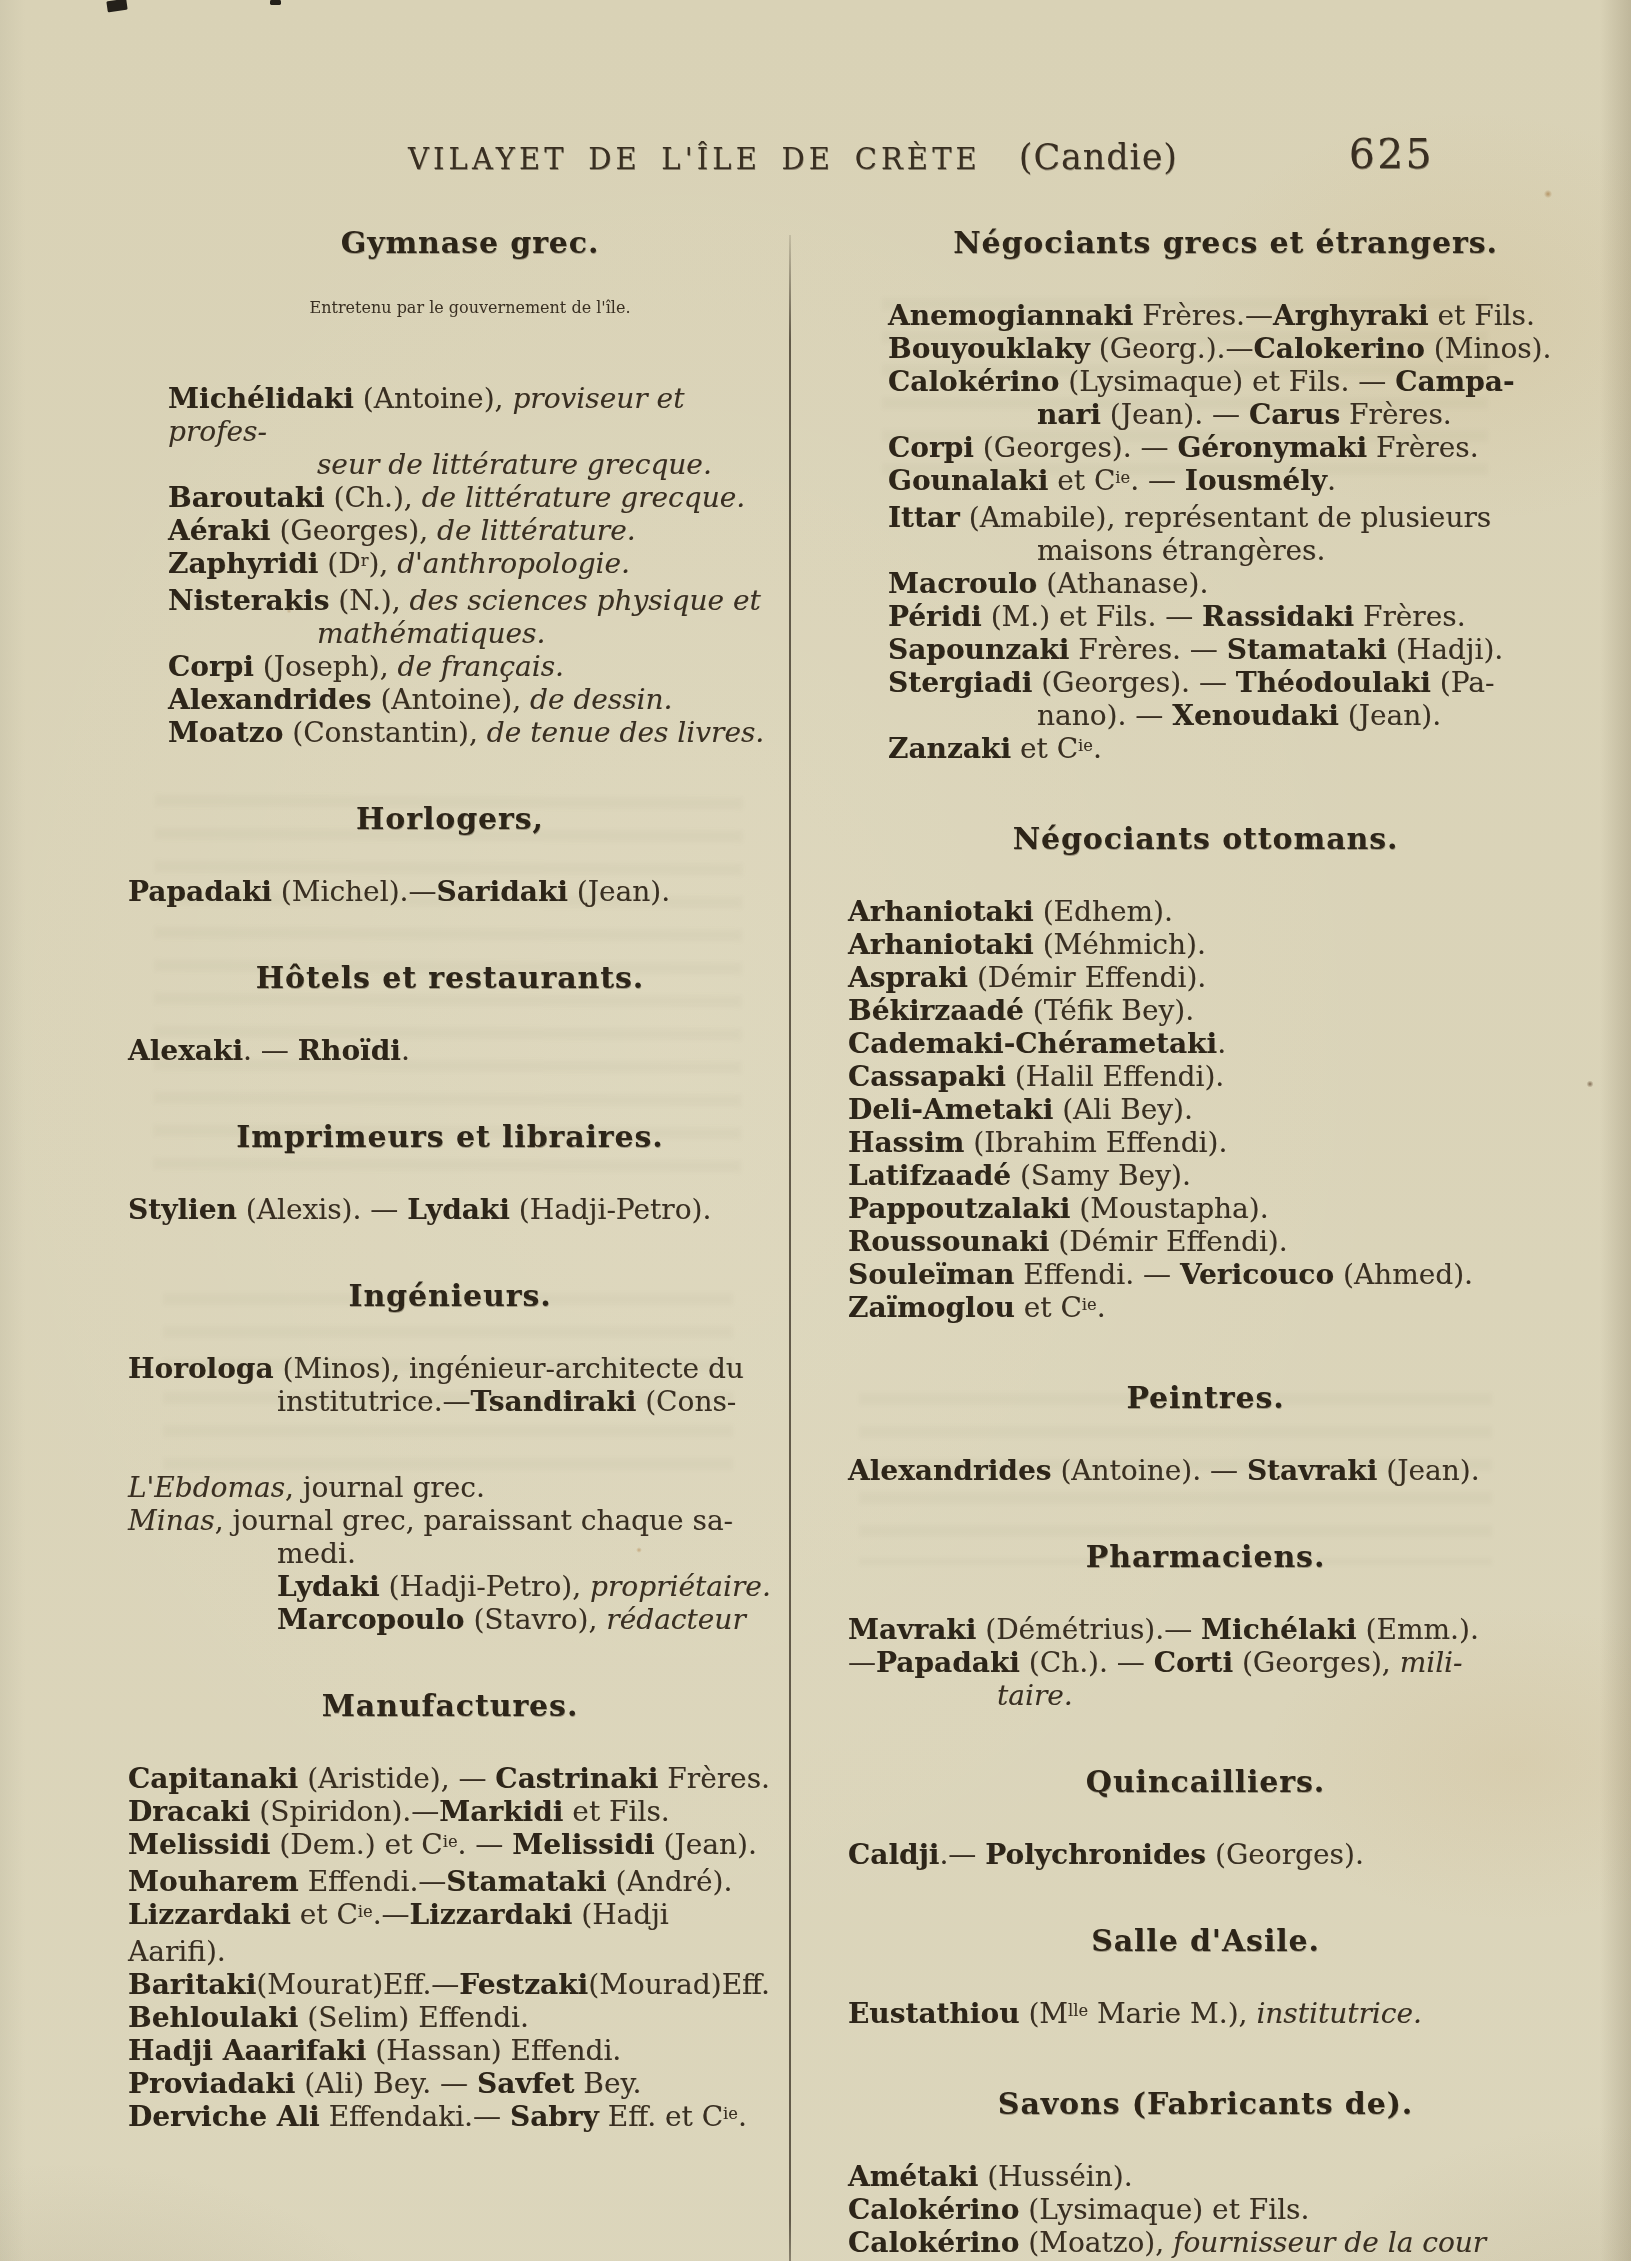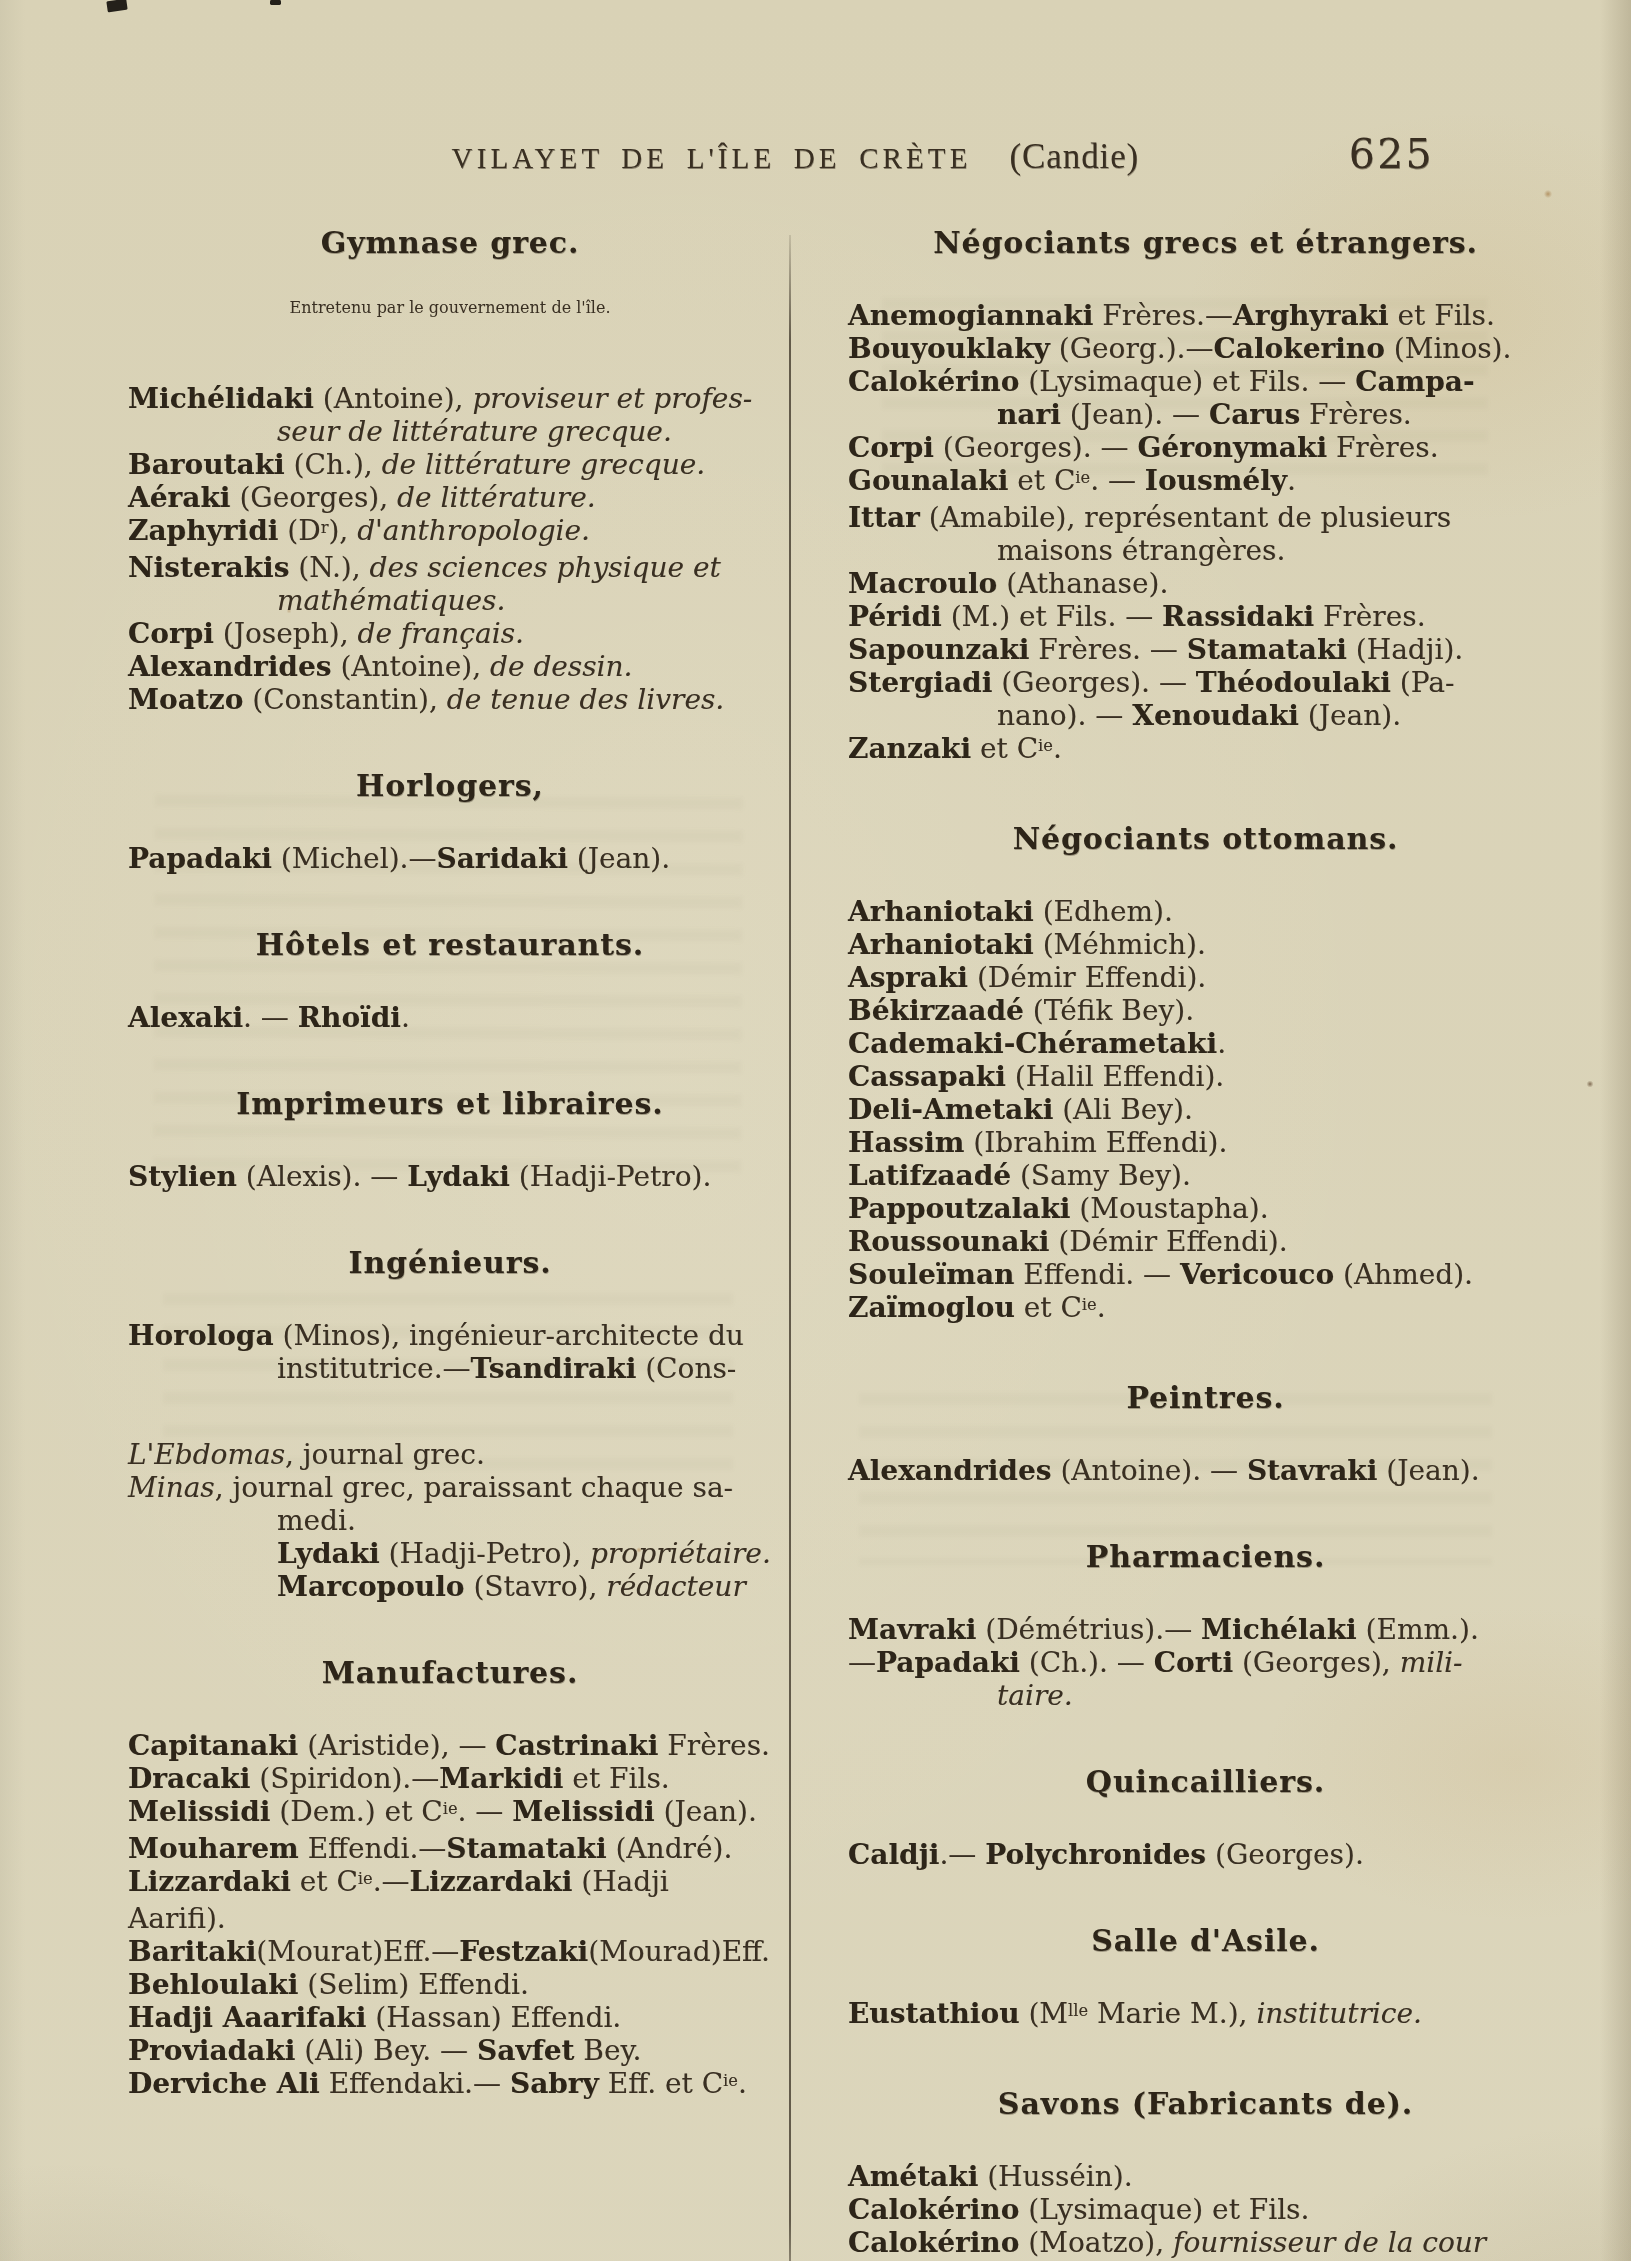--- a/index.html
+++ b/index.html
@@ -28,32 +28,32 @@
   .ghost{position:absolute;filter:blur(2.3px);opacity:.5;pointer-events:none;
     background:repeating-linear-gradient(180deg, rgba(108,98,66,.07) 0 11.8px, transparent 11.8px 33px);}
   .g1{left:882px;top:298px;width:606px;height:190px;}
   .g2{left:154px;top:796px;width:588px;height:389px;transform:rotate(.3deg);}
   .g3{left:859px;top:1393px;width:633px;height:172px;}
   .g4{left:163px;top:1293px;width:570px;height:190px;}
 
   .header{position:absolute;top:137px;left:0;right:0;height:68px;}
   .header-title{position:absolute;left:50%;transform:translateX(-53%);white-space:nowrap;
     font-size:29px;letter-spacing:4.1px;word-spacing:7.2px;
-    text-shadow:0.5px 0.5px 0 rgba(58,48,34,.5);font-family:Liberation Serif, serif;}
+    text-shadow:0.5px 0.5px 0 rgba(58,48,34,.5);}
   .header-candie{font-size:35px;letter-spacing:0.9px;word-spacing:0;margin-left:38px;text-shadow:0.5px 0.5px 0 rgba(58,48,34,.4);}
   .page-number{position:absolute;right:198px;top:-7.2px;font-size:41px;letter-spacing:2.3px;text-shadow:0.5px 0.5px 0 rgba(58,48,34,.5);}
 
   .col{position:absolute;top:226px;font-size:28px;line-height:33px;}
   .col-left{left:128px;width:644px;}
   .col-right{left:848px;width:715px;}
   .divider{position:absolute;left:789px;top:235px;width:1.8px;height:2089px;
     background:linear-gradient(rgba(68,60,46,.15), rgba(68,60,46,.8) 5%, rgba(68,60,46,.8) 95%, rgba(68,60,46,.15));}
 
   .sec{margin-top:53px;}
-  .sec:first-child{margin-top:0;}
+  .sec:first-child{margin-top:0;margin-left:40px;}
   .sec-h{margin:0 0 40px;text-align:center;font-size:30px;font-weight:bold;letter-spacing:0.9px;
     color:#2d2417;text-shadow:0.5px 0.7px 0 rgba(45,36,23,.35);}
   .sec-sub{margin:-8.1px 0 58px;text-align:center;font-size:16px;}
   .line{margin:0;text-shadow:0.3px 0.4px 0 rgba(57,47,34,.28);}
   .line.ind{padding-left:149px;}
   .s-b{font-weight:bold;color:#2d2519;}
   .s-i{font-style:italic;}
   .s-p{font-size:58%;position:relative;top:-.45em;letter-spacing:0;}
 </style>
 </head>

